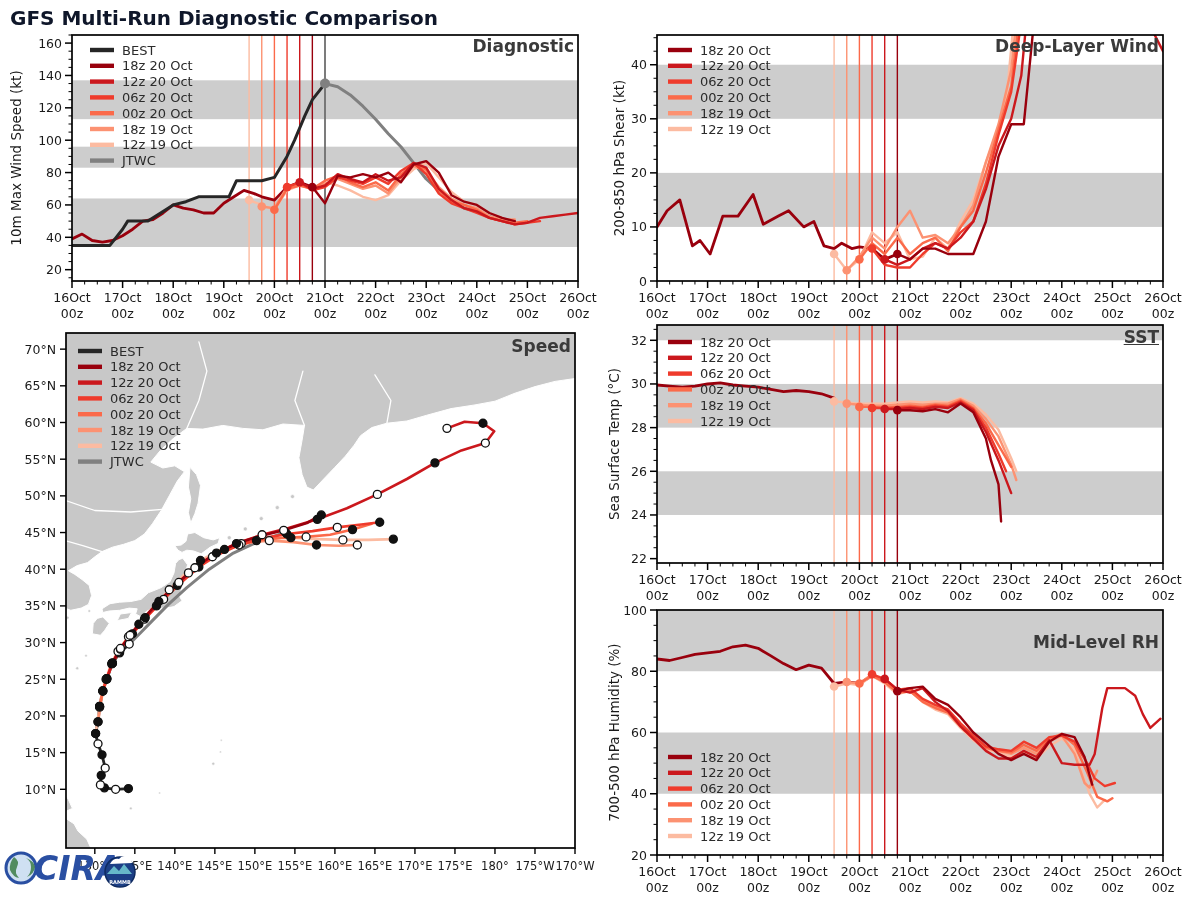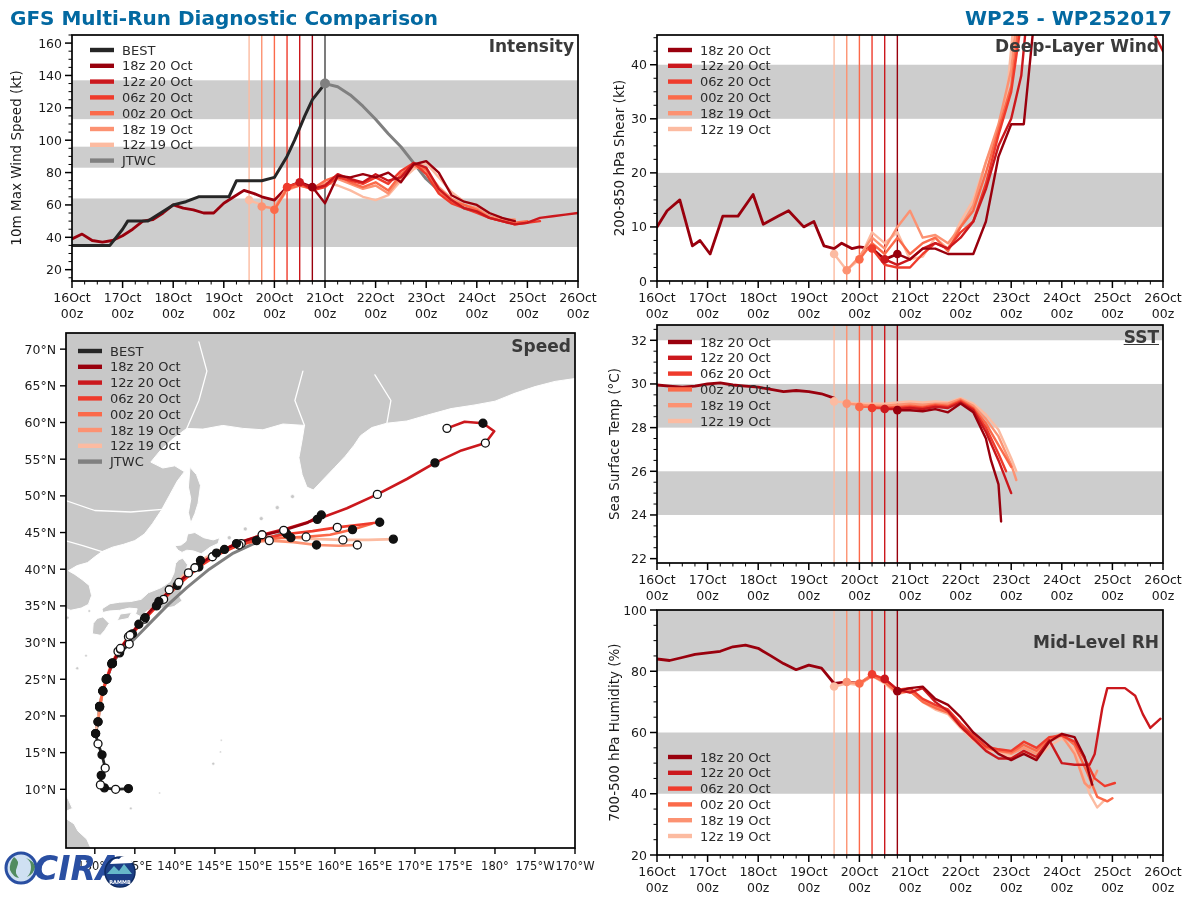--- a/index.html
+++ b/index.html
@@ -1,19 +1,19 @@
 <!DOCTYPE html>
 <html><head>
 <meta charset="utf-8">
 <style>
   html,body{margin:0;padding:0;background:#ffffff;}
   #page{position:relative;width:1200px;height:900px;background:#ffffff;overflow:hidden;
         font-family:"DejaVu Sans","Liberation Sans",sans-serif;}
   #fig{position:absolute;left:0;top:0;}
-  .main-title{position:absolute;font-size:20px;font-weight:bold;color:#0369a1;white-space:nowrap;pointer-events:none;}
+  .main-title{position:absolute;font-size:20px;font-weight:bold;color:#0f172a;white-space:nowrap;pointer-events:none;}
   #title-left{left:10px;top:6px;}
   #title-right{right:28px;top:6px;}
   .panel-title{position:absolute;font-size:17px;font-weight:bold;color:#3a3a3a;white-space:nowrap;pointer-events:none;}
   #pt-intensity{right:626px;top:36px;}
   #pt-shear{right:41px;top:36px;}
   #pt-track{right:629px;top:336px;}
   #pt-sst{right:41px;top:327px;text-decoration:underline;}
   #pt-rh{right:41px;top:632px;}
   #logo{position:absolute;left:4px;top:834px;width:150px;height:64px;}
   .cira-text{font-size:33px;font-weight:bold;font-style:italic;fill:#2a4fa2;}
@@ -764,23 +764,22 @@
         <rect x="78" y="427.8" width="24" height="4.4" fill="#fc9272"></rect>
         <text x="110" y="434.5" font-size="13" fill="#2b2b2b" text-anchor="start" font-family="&quot;DejaVu Sans&quot;,&quot;Liberation Sans&quot;,sans-serif" font-weight="normal">18z 19 Oct</text>
         <rect x="78" y="443.6" width="24" height="4.4" fill="#fcbba1"></rect>
         <text x="110" y="450.3" font-size="13" fill="#2b2b2b" text-anchor="start" font-family="&quot;DejaVu Sans&quot;,&quot;Liberation Sans&quot;,sans-serif" font-weight="normal">12z 19 Oct</text>
         <rect x="78" y="459.40000000000003" width="24" height="4.4" fill="#808080"></rect>
         <text x="110" y="466.1" font-size="13" fill="#2b2b2b" text-anchor="start" font-family="&quot;DejaVu Sans&quot;,&quot;Liberation Sans&quot;,sans-serif" font-weight="normal">JTWC</text>
       </g>
     </svg>
 
 <div id="title-left" class="main-title">GFS Multi-Run Diagnostic Comparison</div>
-<div id="title-right" class="main-title">WP25 - WP252017</div>
 
-<div id="pt-intensity" class="panel-title">Intensity</div>
+<div id="pt-intensity" class="panel-title">Diagnostic</div>
 <div id="pt-shear" class="panel-title">Deep-Layer Wind</div>
 <div id="pt-sst" class="panel-title">SST</div>
 <div id="pt-rh" class="panel-title">Mid-Level RH</div>
 <div id="pt-track" class="panel-title">Speed</div>
 
 <svg id="logo" viewBox="0 0 150 64">
   <g>
     <circle cx="17" cy="34" r="15" fill="#cfe0f2" stroke="#2a4fa2" stroke-width="3"></circle>
     <path d="M10,23 q6,4 3,10 q-3,6 2,11 q-6,-1 -9,-8 q-1,-7 4,-13" fill="#3c7d46" opacity="0.85"></path>
     <path d="M22,24 q5,3 5,9 q0,6 -4,10 q7,-3 8,-10 q-1,-6 -9,-9" fill="#3c7d46" opacity="0.85"></path>

